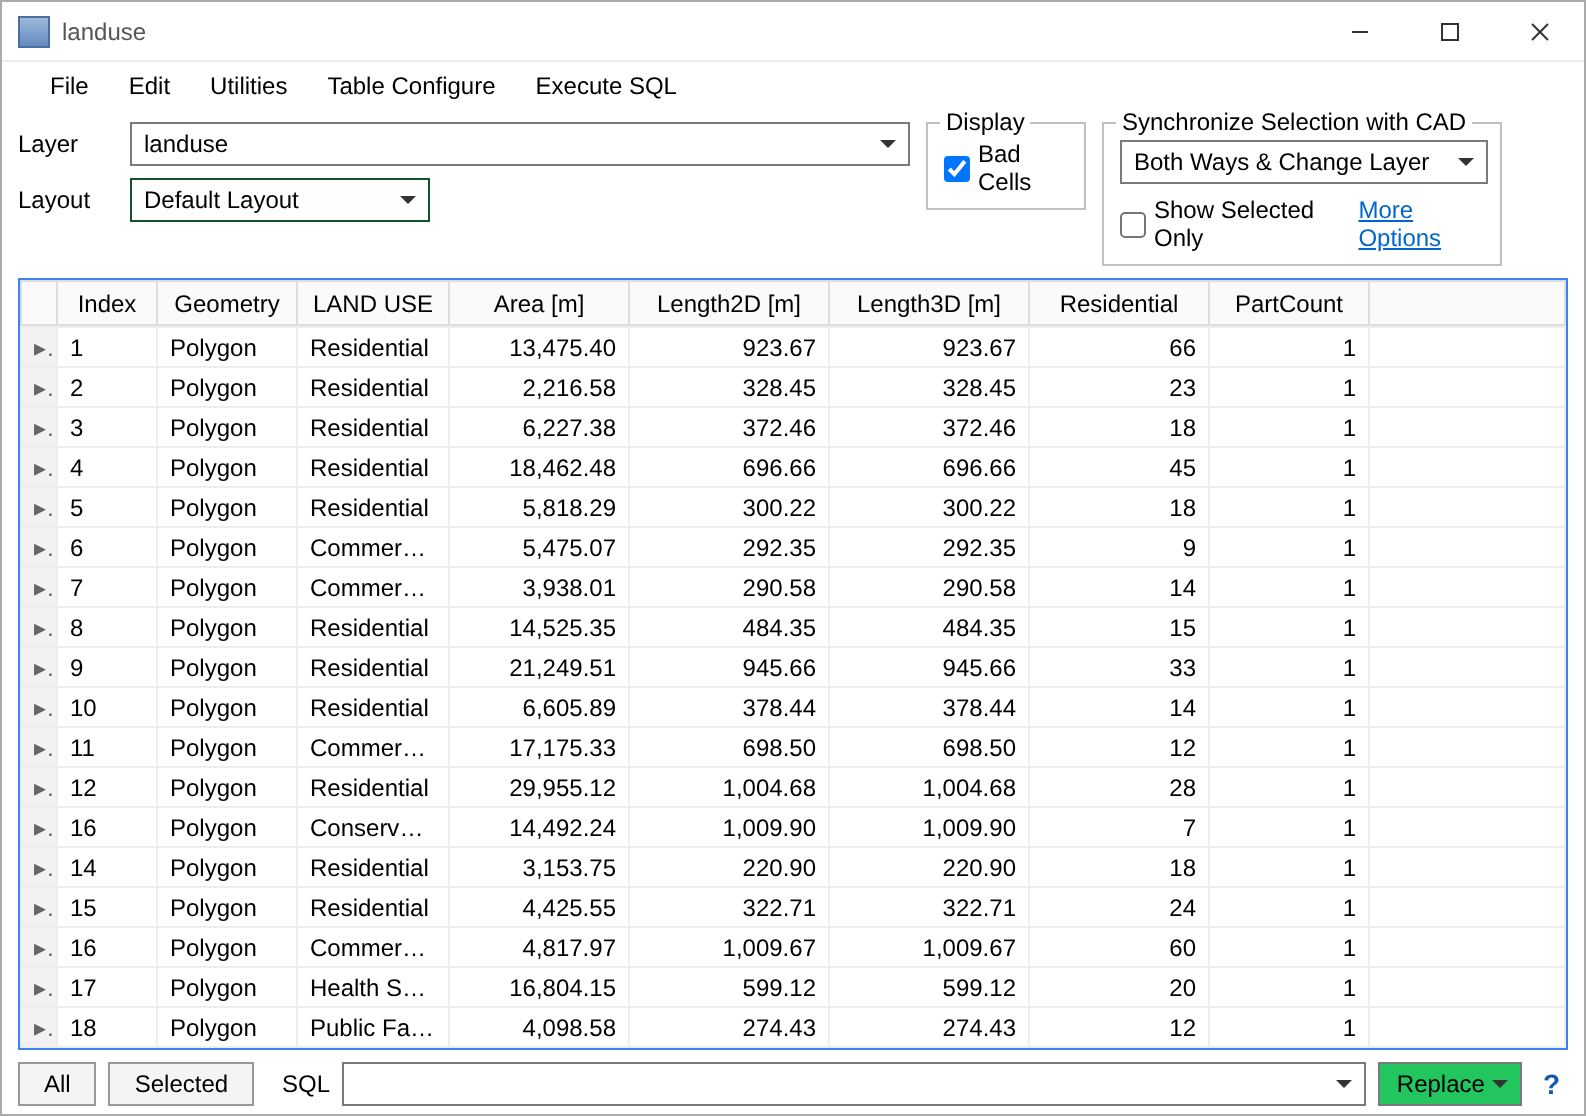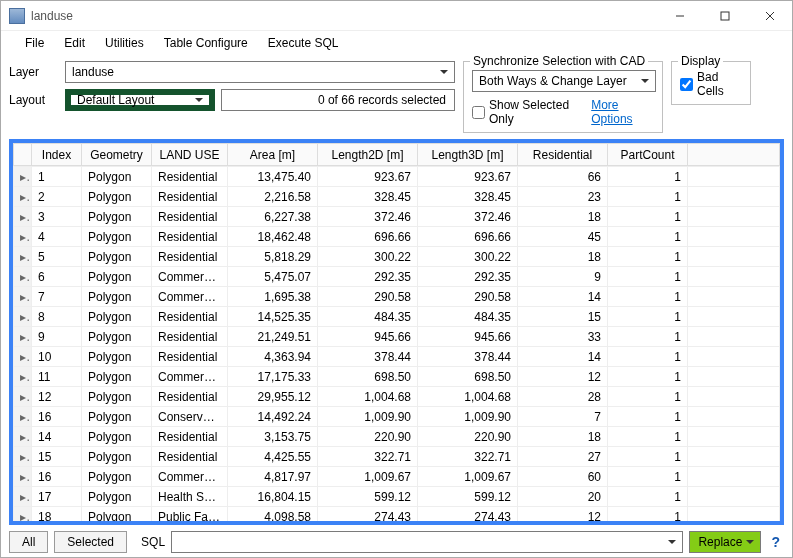--- a/index.html
+++ b/index.html
@@ -73,21 +73,21 @@
   }
   .layer-select::after, .layout-select::after, .sync-select::after, .sql-select::after {
     content:"";
     position:absolute; right:6px; top:50%;
     border:4px solid transparent;
     border-top-color:#333;
     transform: translateY(-25%);
   }
   .layout-row { display:flex; gap:6px; }
   .layout-select {
-    height: 22px; width: 150px; border:6px solid #14532d; background:#fff;
+    height: 22px; width: 150px; border:1px solid #14532d; background:#fff;
     padding:0 18px 0 6px; text-align:right; position:relative;
     display:inline-flex; align-items:center;
   }
   .status-box {
     height:22px; flex:1; border:1px solid #7a7a7a; background:#fff;
     display:flex; align-items:center; justify-content:flex-end;
     padding:0 8px; width:232px;
   }
   .group-box {
     border:1px solid #c0c0c0;
@@ -102,21 +102,21 @@
   .chk input { margin:0; width:13px; height:13px; }
   .sync-box { width:200px; }
   .sync-select {
     height:22px; width:184px; border:1px solid #7a7a7a; background:#fff;
     padding:0 18px 0 6px; text-align:left; position:relative; margin-top:4px;
     display:inline-flex; align-items:center;
   }
   .link { color:#0066cc; text-decoration:underline; cursor:pointer; }
   .table-wrap {
     flex:1; margin:4px 8px 2px 8px; overflow:hidden;
-    border:4px solid #3b82f6; position:relative;
+    border:1px solid #3b82f6; position:relative;
     display:flex; flex-direction:column;justify-content:center;
   }
   .grid {
     width:100%; border-collapse:collapse; table-layout:fixed;
   }
   .grid th {
     background:#fafafa;
     border:1px solid #ddd;
     padding:3px 4px;
     font-weight:normal;
@@ -148,21 +148,21 @@
   .btn {
     height:22px; border:1px solid #9a9a9a; background:#f4f4f4;
     padding:4px 12px; display:inline-flex; align-items:center;
   }
   .sql-select {
     height:22px; flex:1; border:1px solid #7a7a7a; background:#fff;
     padding:0 18px 0 6px; text-align:left; position:relative;
     display:inline-flex; align-items:center;
   }
   .replace-btn {
-    height:22px; border:1px solid #7a7a7a; background:#84cc16;
+    height:22px; border:1px solid #7a7a7a; background:#22c55e;
     padding:0 18px 0 8px; position:relative;
     display:inline-flex; align-items:center;
   }
   .replace-btn::after {
     content:""; position:absolute; right:6px; top:50%;
     border:4px solid transparent; border-top-color:#333;
     transform:translateY(-25%);
   }
   .help-icon { font-weight:bold; color:#1558b0; font-size:14px; padding:0 4px;}
   .col-handle { width:18px; }
@@ -215,45 +215,42 @@
     <div class="left-controls">
       <span>Layer</span>
       <div class="layer-select">
           <span>landuse</span>
         </div>
       <span>Layout</span>
       <div class="layout-row">
         <div class="layout-select">
             <span>Default Layout</span>
           </div>
-        <div class="status-box">
-            <span>0 of 66 records selected</span>
-          </div>
       </div>
+    </div>
+
+    <div class="group-box" style="width:80px;">
+      <span class="legend">Display</span>
+      <label class="chk">
+        <input type="checkbox" checked="" style="">
+        <span>Bad Cells</span>
+      </label>
     </div>
 
     <div class="group-box sync-box">
       <span class="legend">Synchronize Selection with CAD</span>
       <div class="sync-select">
           <span>Both Ways &amp; Change Layer</span>
         </div>
       <div class="chk" style="margin-top:6px;">
         <input type="checkbox" style="">
         <span>Show Selected Only</span>
         <span style="flex:1"></span>
         <span class="link">More Options</span>
       </div>
-    </div>
-
-    <div class="group-box" style="width:80px;">
-      <span class="legend">Display</span>
-      <label class="chk">
-        <input type="checkbox" checked="" style="">
-        <span>Bad Cells</span>
-      </label>
     </div>
   </div>
 
   <div class="table-wrap">
     <table class="grid">
       <colgroup>
         <col class="col-handle">
           <col class="col-index">
           <col class="col-geom">
           <col class="col-land">
@@ -364,21 +361,21 @@
               <td class="num">292.35</td>
               <td class="num">9</td>
               <td class="num">1</td>
               <td></td>
             </tr>
             <tr>
               <td class="row-hdr">▸</td>
               <td class="txt">7</td>
               <td class="txt">Polygon</td>
               <td class="txt">Commercial</td>
-              <td class="num">1,695.38</td>
+              <td class="num">3,938.01</td>
               <td class="num">290.58</td>
               <td class="num">290.58</td>
               <td class="num">14</td>
               <td class="num">1</td>
               <td></td>
             </tr>
             <tr>
               <td class="row-hdr">▸</td>
               <td class="txt">8</td>
               <td class="txt">Polygon</td>
@@ -400,21 +397,21 @@
               <td class="num">945.66</td>
               <td class="num">33</td>
               <td class="num">1</td>
               <td></td>
             </tr>
             <tr>
               <td class="row-hdr">▸</td>
               <td class="txt">10</td>
               <td class="txt">Polygon</td>
               <td class="txt">Residential</td>
-              <td class="num">4,363.94</td>
+              <td class="num">6,605.89</td>
               <td class="num">378.44</td>
               <td class="num">378.44</td>
               <td class="num">14</td>
               <td class="num">1</td>
               <td></td>
             </tr>
             <tr>
               <td class="row-hdr">▸</td>
               <td class="txt">11</td>
               <td class="txt">Polygon</td>
@@ -463,21 +460,21 @@
               <td></td>
             </tr>
             <tr>
               <td class="row-hdr">▸</td>
               <td class="txt">15</td>
               <td class="txt">Polygon</td>
               <td class="txt">Residential</td>
               <td class="num">4,425.55</td>
               <td class="num">322.71</td>
               <td class="num">322.71</td>
-              <td class="num">27</td>
+              <td class="num">24</td>
               <td class="num">1</td>
               <td></td>
             </tr>
             <tr>
               <td class="row-hdr">▸</td>
               <td class="txt">16</td>
               <td class="txt">Polygon</td>
               <td class="txt">Commercial</td>
               <td class="num">4,817.97</td>
               <td class="num">1,009.67</td>

